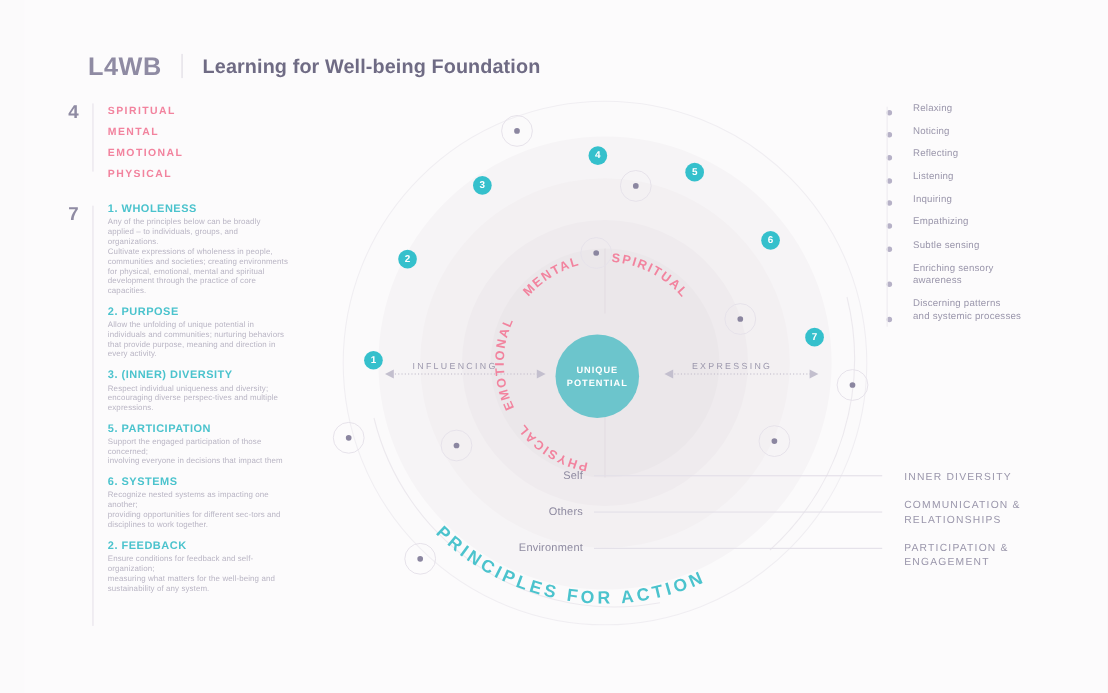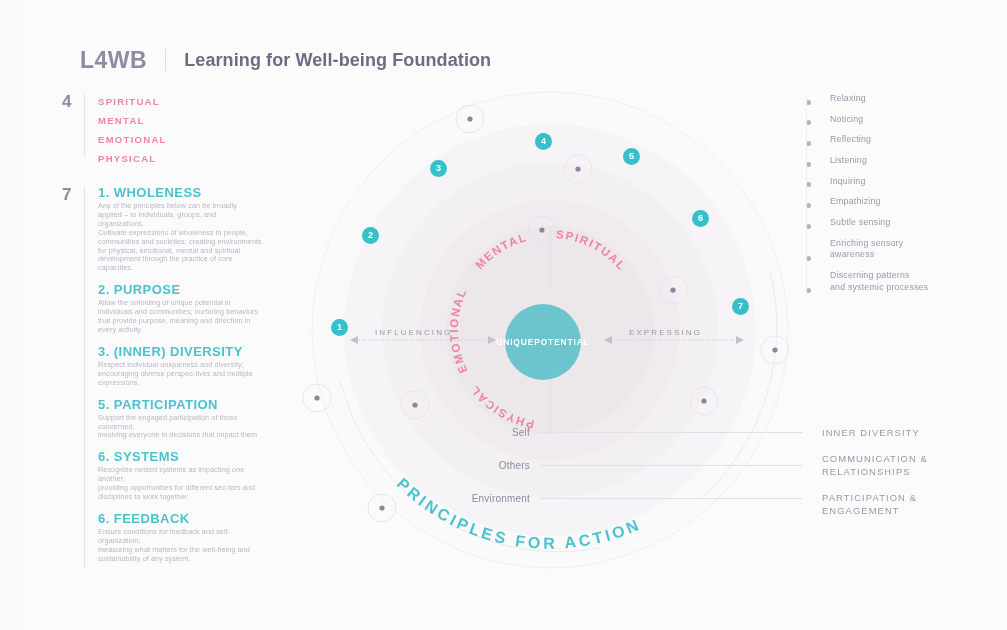--- a/index.html
+++ b/index.html
@@ -85,21 +85,21 @@
     line-height: 19px;
   }
 
   #principles-block { left: 62px; top: 185px; }
   #principles-block .rule { height: 382px; }
   #principles-block .body { width: 164px; }
   .pri {
     margin-bottom: 9px;
   }
   .pri-title {
-    font-size: 13px;
+    font-size: 10px;
     font-weight: bold;
     letter-spacing: 0.45px;
     color: #4bc3cd;
     margin-bottom: 2px;
   }
   .pri-text {
     font-size: 7.2px;
     line-height: 8.9px;
     color: #b9b5c4;
     letter-spacing: 0.1px;
@@ -197,21 +197,21 @@
   }
 
   
   #core {
     position: absolute;
     left: 505px; top: 304px;
     width: 76px; height: 76px;
     border-radius: 50%;
     background: #6cc5cc;
     display: flex;
-    flex-direction: row;
+    flex-direction: column;
     align-items: center;
     justify-content: center;
     color: #ffffff;
     font-size: 8.4px;
     font-weight: bold;
     letter-spacing: 0.9px;
     line-height: 12px;
     text-align: center;
   }
 
@@ -267,21 +267,21 @@
         <div class="pri-title">5. PARTICIPATION</div>
         <div class="pri-text">Support the engaged participation of those concerned;
 involving everyone in decisions that impact them</div>
       </div>
       <div class="pri">
         <div class="pri-title">6. SYSTEMS</div>
         <div class="pri-text">Recognize nested systems as impacting one another;
 providing opportunities for different sec-tors and disciplines to work together.</div>
       </div>
       <div class="pri">
-        <div class="pri-title">6. FEEDBACK</div>
+        <div class="pri-title">2. FEEDBACK</div>
         <div class="pri-text">Ensure conditions for feedback and self-organization;
 measuring what matters for the well-being and sustainability of any system.</div>
       </div>
     </div>
   </div>
 
   <div id="diagram">
     <svg width="500" height="500" viewBox="0 0 500 500">
       <defs>
         <path id="arcSpiritual" d="M 250 250 m 0 -92 a 92 92 0 0 1 79.7 46" fill="none"></path>

